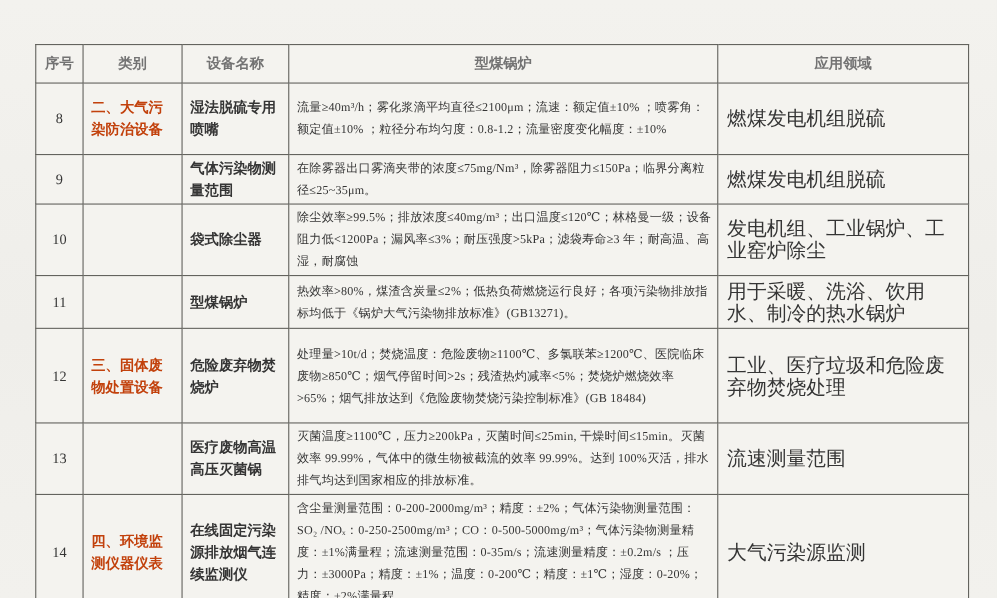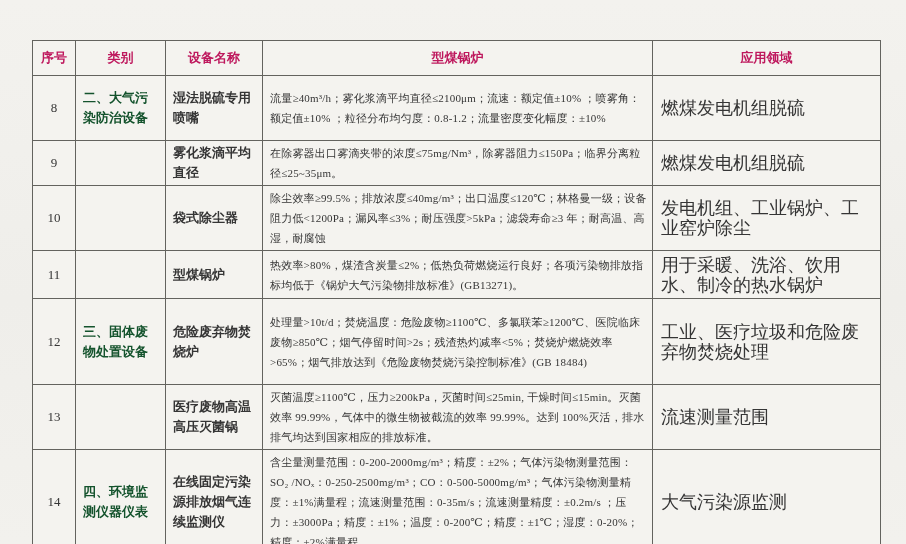--- a/index.html
+++ b/index.html
@@ -34,31 +34,31 @@
     line-height: 20px;
     padding: 2px 6px;
     overflow: hidden;
   }
   .doc-table thead th {
     font-weight: bold;
     text-align: center;
     height: 30px;
     padding: 2px 2px;
     font-size: 13px;
-    color: #be185d;
+    color: #737373;
   }
   td.c-no {
     text-align: center;
     font-family: "Liberation Serif", serif;
     font-size: 13px;
   }
   td.c-cat {
     font-weight: bold;
     font-size: 13px;
-    color: #14532d;
+    color: #c2410c;
     padding-left: 7px;
   }
   td.c-dev {
     font-size: 13px;
     padding-left: 7px;
     font-weight: bold;
   }
   td.c-par {
     font-size: 11px;
     padding-left: 7px;
@@ -102,21 +102,21 @@
       <tr class="h-r8">
         <td class="c-no">8</td>
         <td class="c-cat">二、大气污染防治设备</td>
         <td class="c-dev">湿法脱硫专用喷嘴</td>
         <td class="c-par">流量≥40m³/h；雾化浆滴平均直径≤2100μm；流速：额定值±10% ；喷雾角：额定值±10% ；粒径分布均匀度：0.8-1.2；流量密度变化幅度：±10%</td>
         <td class="c-app">燃煤发电机组脱硫</td>
       </tr>
       <tr class="h-r9">
         <td class="c-no">9</td>
         <td class="c-cat"></td>
-        <td class="c-dev">雾化浆滴平均直径</td>
+        <td class="c-dev">气体污染物测量范围</td>
         <td class="c-par">在除雾器出口雾滴夹带的浓度≤75mg/Nm³，除雾器阻力≤150Pa；临界分离粒径≤25~35μm。</td>
         <td class="c-app">燃煤发电机组脱硫</td>
       </tr>
       <tr class="h-r10">
         <td class="c-no">10</td>
         <td class="c-cat"></td>
         <td class="c-dev">袋式除尘器</td>
         <td class="c-par">除尘效率≥99.5%；排放浓度≤40mg/m³；出口温度≤120℃；林格曼一级；设备阻力低&lt;1200Pa；漏风率≤3%；耐压强度&gt;5kPa；滤袋寿命≥3 年；耐高温、高湿，耐腐蚀</td>
         <td class="c-app">发电机组、工业锅炉、工业窑炉除尘</td>
       </tr>

